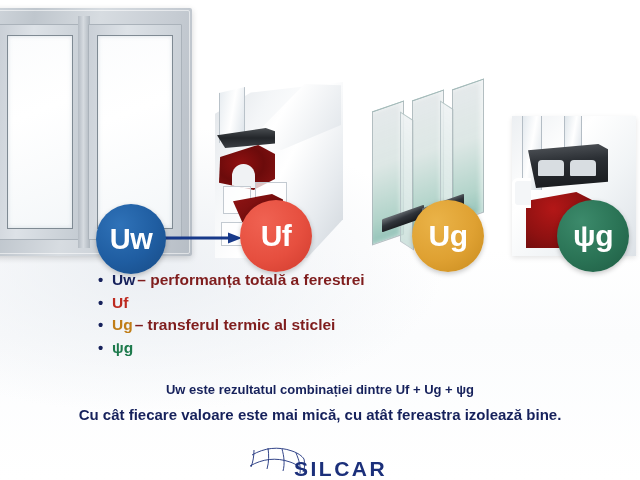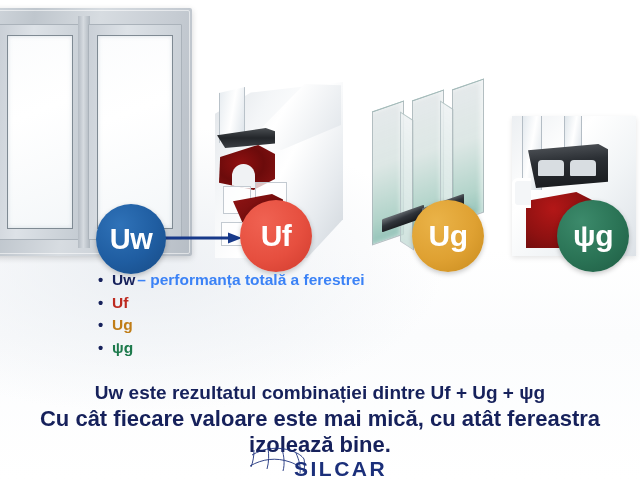--- a/index.html
+++ b/index.html
@@ -285,31 +285,31 @@
     display: inline-block;
     width: 14px;
     color: #16215b;
     font-size: 15px;
   }
   .bullet .term { font-weight: bold; margin-right: 2px; }
   .term.c-navy  { color: #16215b; }
   .term.c-red   { color: #bd2a20; }
   .term.c-amber { color: #c07d17; }
   .term.c-green { color: #1d7a4c; }
-  .bullet .rest { font-weight: bold; color: #3b82f6; }
+  .bullet .rest { font-weight: bold; color: #7f1d1d; }
 
   .summary {
     position: absolute;
     left: 0; right: 0;
     text-align: center;
     color: #16215b;
     font-weight: bold;
   }
-  .summary-1 { top: 382px; font-size: 19px; }
-  .summary-2 { top: 406px; font-size: 22px; }
+  .summary-1 { top: 382px; font-size: 13px; }
+  .summary-2 { top: 406px; font-size: 15px; }
 
   
   .logo {
     position: absolute;
     left: 248px;
     top: 446px;
     width: 148px;
     height: 34px;
   }
 </style>
@@ -392,20 +392,21 @@
     </div>
 
     <div class="bullet">
       <span class="dot">•</span>
       <span class="term c-red">Uf</span>
     </div>
 
     <div class="bullet">
       <span class="dot">•</span>
       <span class="term c-amber">Ug</span>
+      <span class="rest">– transferul termic al sticlei</span>
     </div>
 
     <div class="bullet">
       <span class="dot">•</span>
       <span class="term c-green">ψg</span>
     </div>
 
   </div>
 
   <div class="summary summary-1">Uw este rezultatul combinației dintre Uf + Ug + ψg</div>

